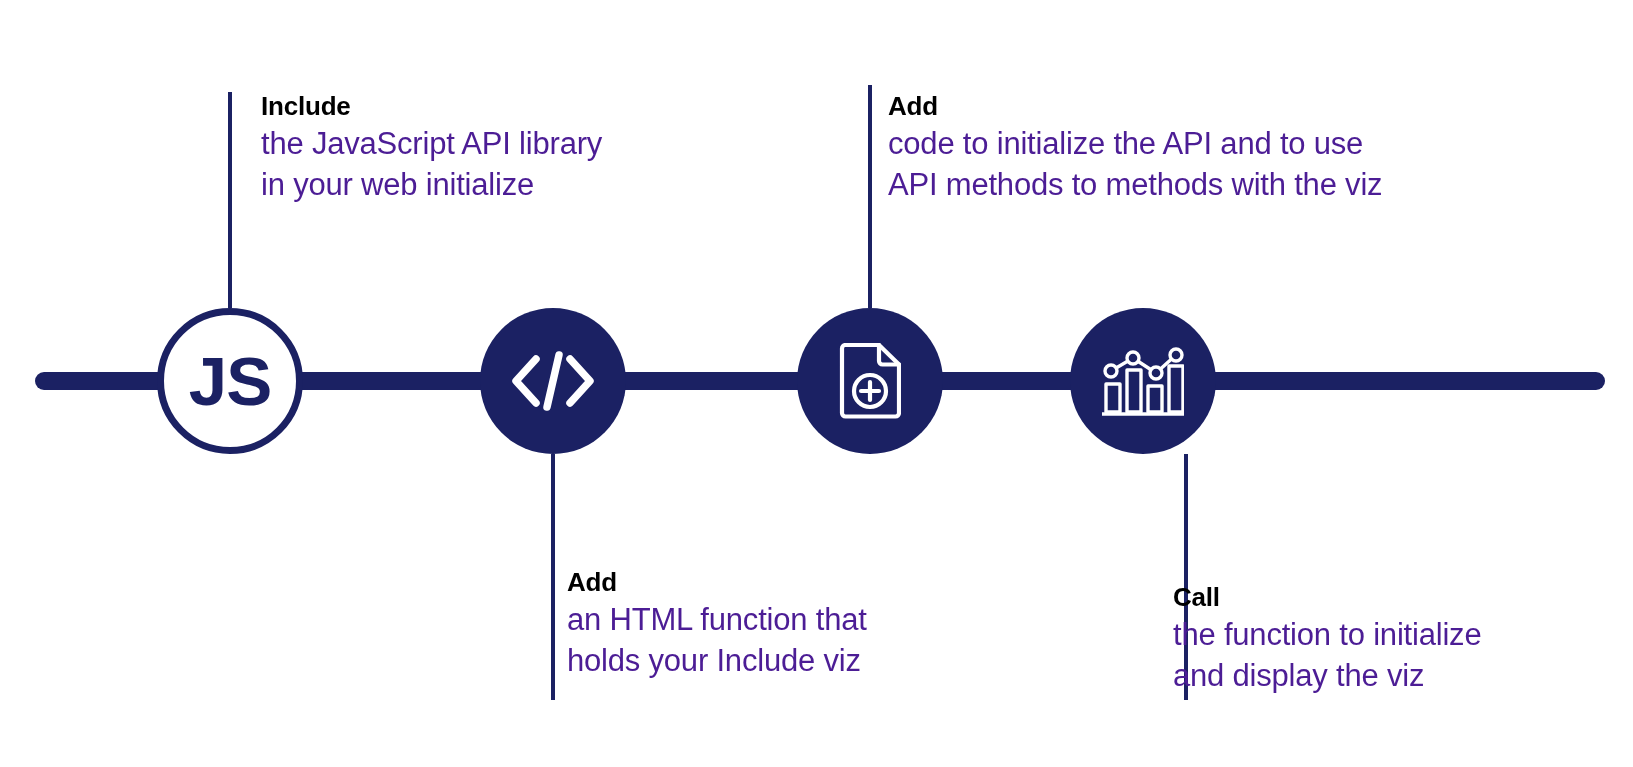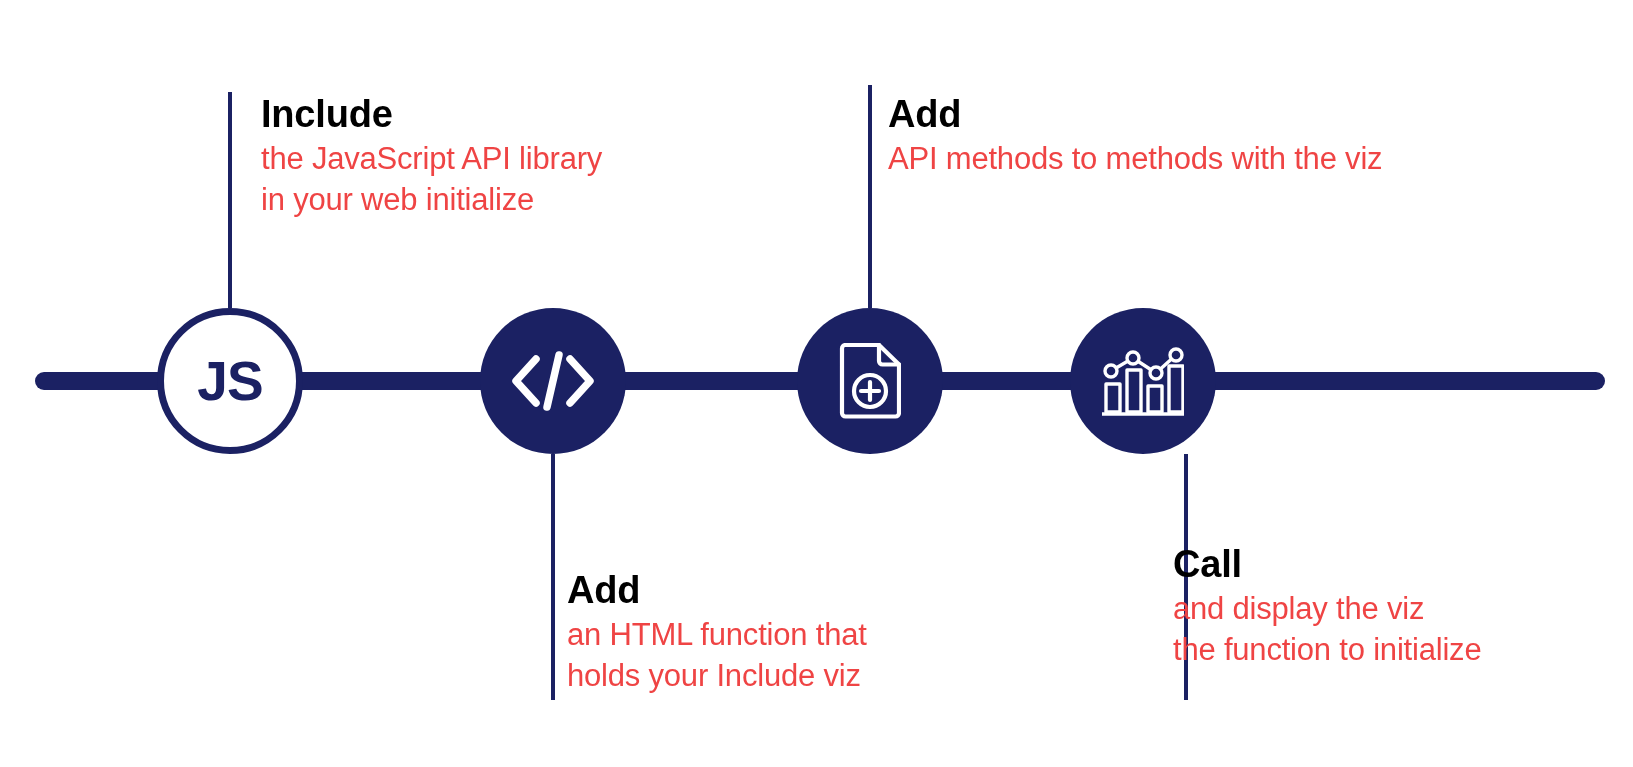--- a/index.html
+++ b/index.html
@@ -50,46 +50,46 @@
     justify-content: center;
   }
   .node.filled {
     background: #1b2163;
   }
   .node.outlined {
     background: #ffffff;
     border: 7px solid #1b2163;
   }
   .node-label {
-    font-size: 55px;
+    font-size: 69px;
     font-weight: 700;
     color: #1b2163;
     letter-spacing: -1px;
     line-height: 1;
   }
   .node svg { display: block; }
 
   
   .callout {
     position: absolute;
     color: #000000;
   }
   .callout-title {
-    font-size: 38px;
+    font-size: 26px;
     font-weight: 700;
     line-height: 1.3;
     letter-spacing: -0.2px;
     color: #000000;
   }
   .callout-line {
     font-size: 31px;
     font-weight: 400;
     line-height: 1.32;
     letter-spacing: -0.2px;
-    color: #ef4444;
+    color: #4c1d95;
     white-space: nowrap;
   }
 </style>
 </head>
 <body>
 
 <div id="canvas">
 
   <div class="spine"></div>
 
@@ -149,28 +149,29 @@
   </div>
 
   <div class="callout" style="left:261px; top:90px;">
     <div class="callout-title">Include</div>
     <div class="callout-line">the JavaScript API library</div>
     <div class="callout-line">in your web initialize</div>
   </div>
 
   <div class="callout" style="left:888px; top:90px;">
     <div class="callout-title">Add</div>
+    <div class="callout-line">code to initialize the API and to use</div>
     <div class="callout-line">API methods to methods with the viz</div>
   </div>
 
   <div class="callout" style="left:567px; top:566px;">
     <div class="callout-title">Add</div>
     <div class="callout-line">an HTML function that</div>
     <div class="callout-line">holds your Include viz</div>
   </div>
 
-  <div class="callout" style="left:1173px; top:540px;">
+  <div class="callout" style="left:1173px; top:581px;">
     <div class="callout-title">Call</div>
+    <div class="callout-line">the function to initialize</div>
     <div class="callout-line">and display the viz</div>
-    <div class="callout-line">the function to initialize</div>
   </div>
 
 </div>
 
 </body></html>

